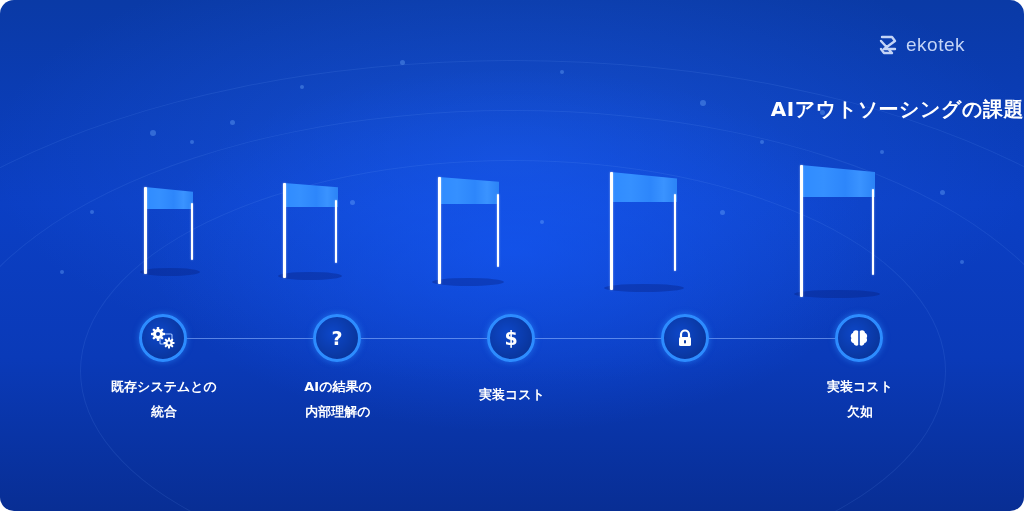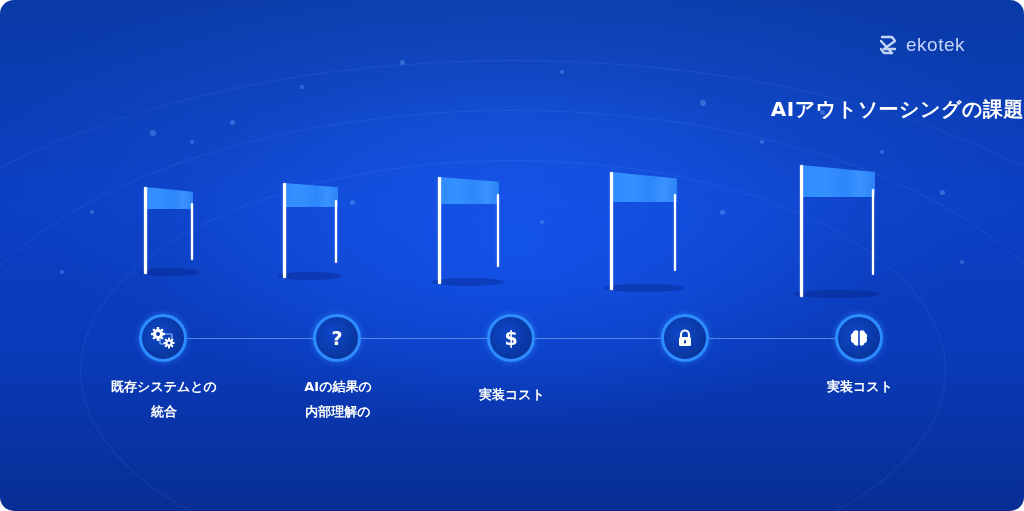--- a/index.html
+++ b/index.html
@@ -162,15 +162,16 @@
   </div>
 
   <div class="icon-circle" style="left:835px; top:314px;">
     <svg width="20" height="18" viewBox="0 0 20 18">
       <path d="M9.2 2 C7 0.5 4 1.5 4 4 C1.8 4.5 1.2 7.5 2.5 9 C1.2 10.8 2.2 13.8 4.5 14 C5 16.5 8 17.5 9.2 16 Z" fill="#ffffff"></path>
       <path d="M10.8 2 C13 0.5 16 1.5 16 4 C18.2 4.5 18.8 7.5 17.5 9 C18.8 10.8 17.8 13.8 15.5 14 C15 16.5 12 17.5 10.8 16 Z" fill="#ffffff"></path>
     </svg>
   </div>
   <div class="step-label" style="left:760px; top:374px;">
     <div>実装コスト</div>
+    <div>欠如</div>
   </div>
 
 </div>
 
 </body></html>

